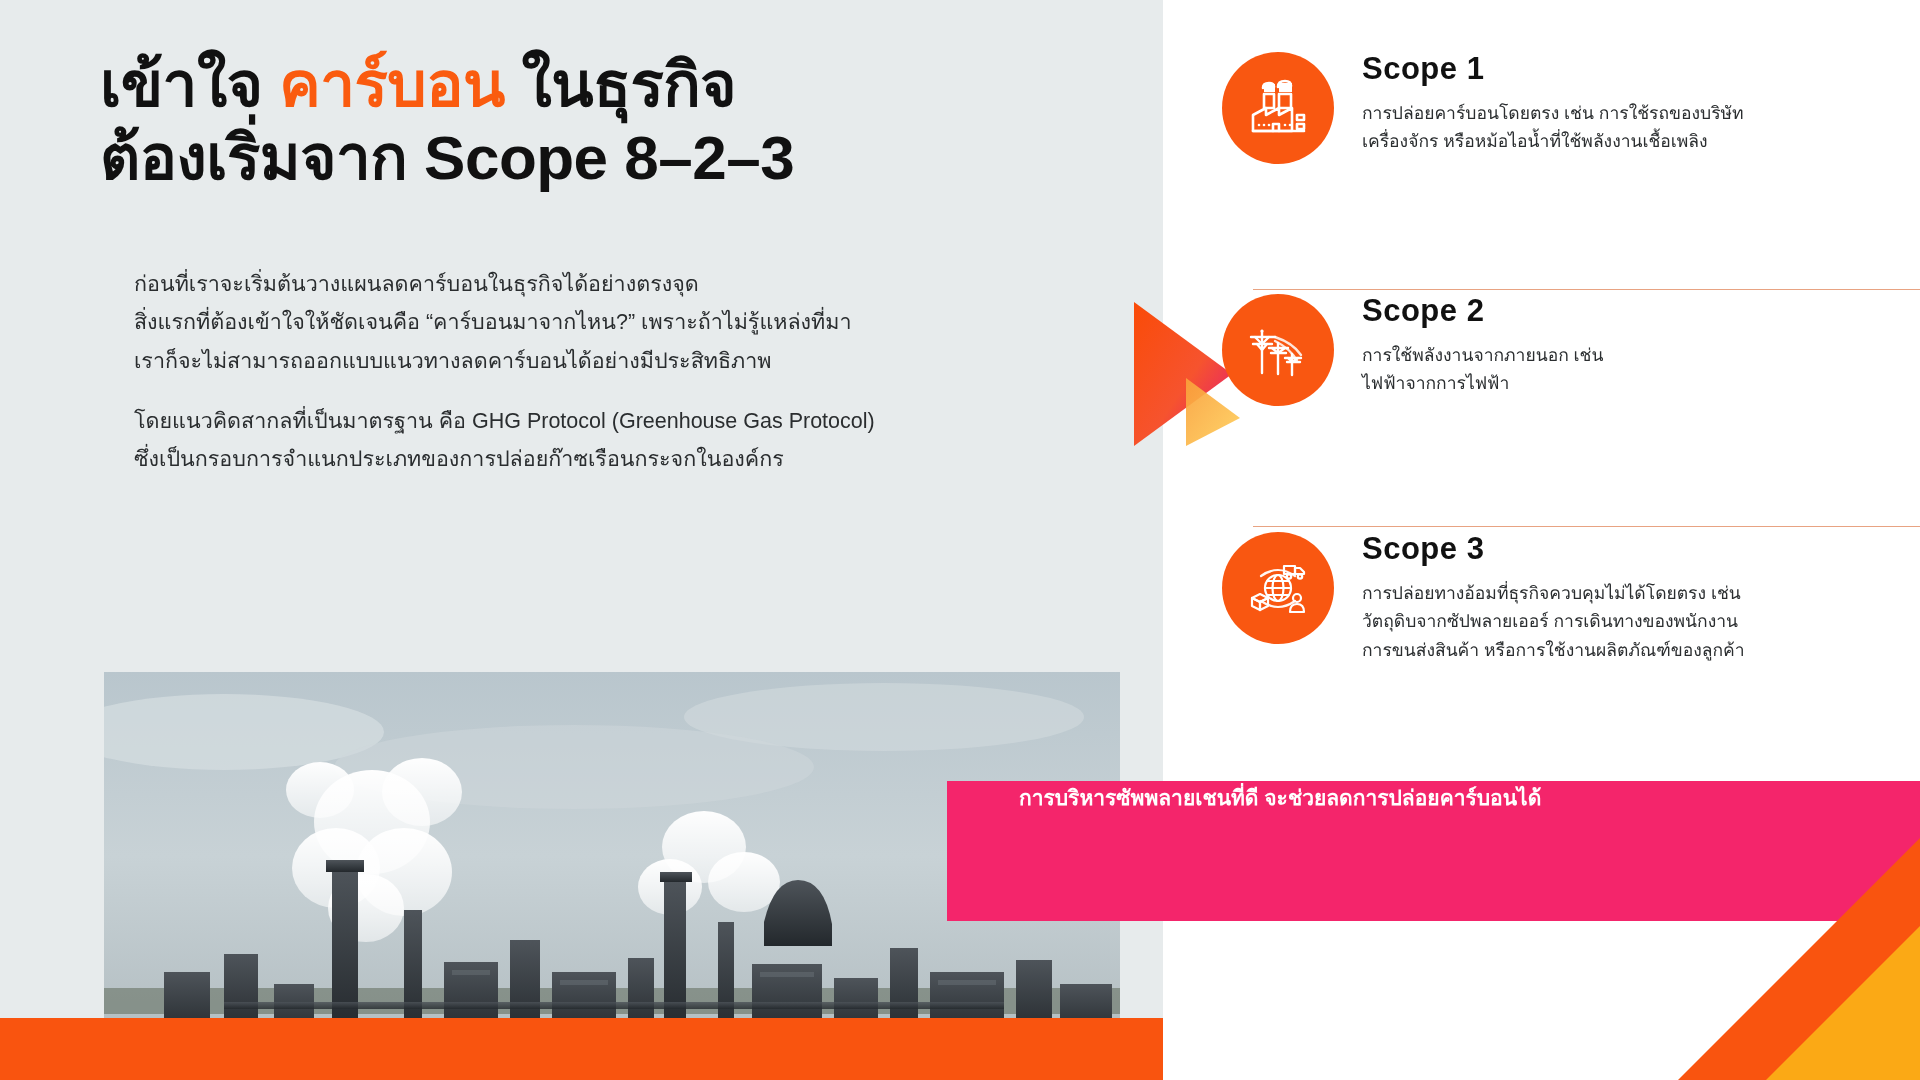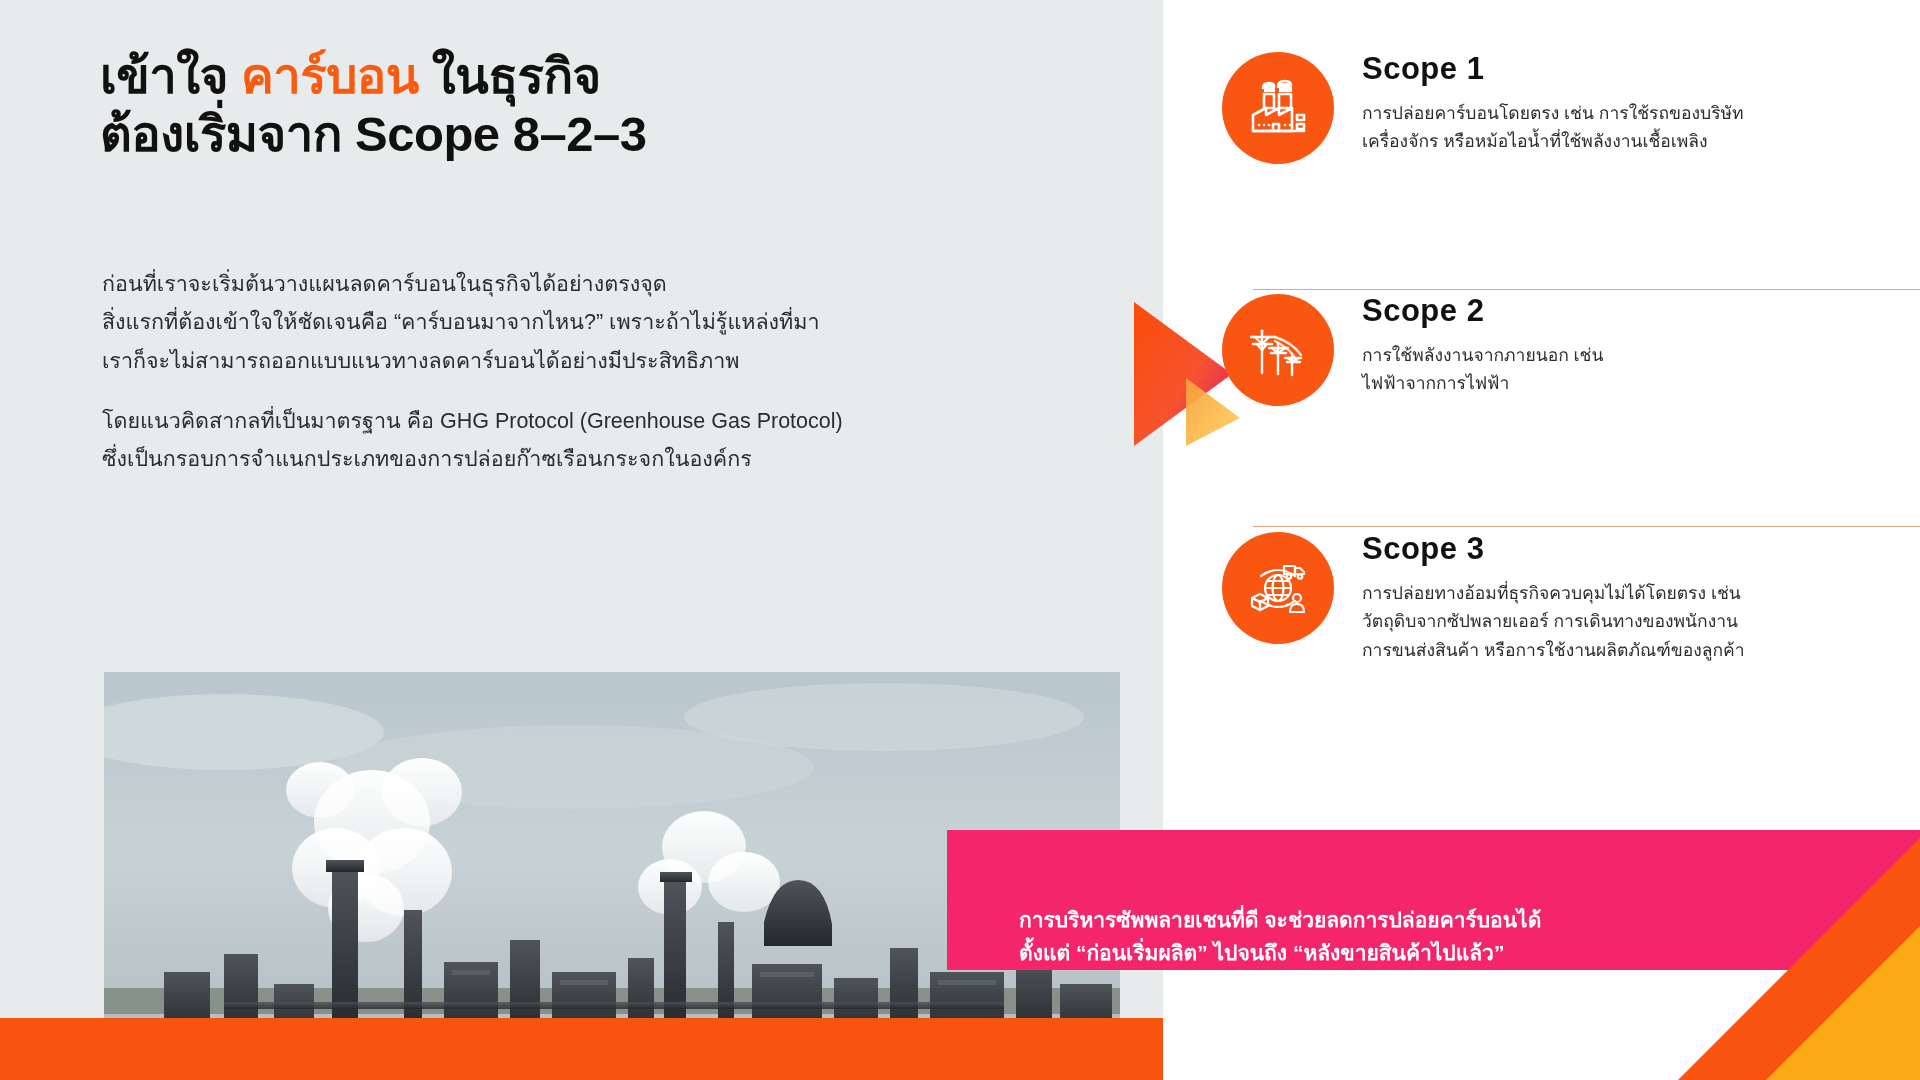--- a/index.html
+++ b/index.html
@@ -18,32 +18,32 @@
     background:#e7ebec;
   }
   .right-panel {
     position:absolute; left:1163px; top:0; width:757px; height:1080px;
     background:#ffffff;
   }
 
   
   .headline {
     position:absolute; left:100px; top:48px; width:1000px;
-    font-size:49px; font-weight:700; line-height:1.18;
+    font-size:62px; font-weight:700; line-height:1.18;
     color:#111111; letter-spacing:-0.5px;
   }
   .headline .hl-accent { color:#fa5b0f; }
   .headline .hl-line2 { display:block; }
 
   
   .body-copy {
     position:absolute; left:102px; top:265px; width:840px;
     font-size:21.5px; line-height:1.78; color:#2a2d2f;
   }
-  .body-copy .para { margin-bottom:22px; }
+  .body-copy .para { margin-bottom:22px;margin-left:32px; }
   .body-copy .para:last-child { margin-bottom:0; }
   .body-copy .cline { display:block; white-space:nowrap; }
 
   
   .photo {
     position:absolute; left:104px; top:672px; width:1016px; height:408px;
     overflow:hidden;
   }
   .photo svg { display:block; width:100%; height:100%; }
   .arrow-wrap { position:absolute; left:1128px; top:296px; width:130px; height:150px; }
@@ -76,23 +76,23 @@
 
   .divider {
     position:absolute; left:1253px; width:667px; height:1px;
     background:#e8a382;
   }
   #divider-1 { top:289px; }
   #divider-2 { top:526px; }
 
   
   .callout {
-    position:absolute; left:947px; top:830px; width:973px; height:140px;
+    position:absolute; left:947px; top:781px; width:973px; height:140px;
     background:#f4256b;
-    display:flex; align-items:flex-end;
+    display:flex; align-items:flex-start;
   }
   .callout-text {
     margin-left:72px; color:#ffffff;
     font-size:21px; font-weight:700; line-height:1.6;
   }
   .callout-text .cline { display:block; white-space:nowrap; }
 
   
   .bottom-bar {
     position:absolute; left:0; top:1018px; width:1163px; height:62px;
@@ -319,21 +319,20 @@
         <span class="cline">การปล่อยทางอ้อมที่ธุรกิจควบคุมไม่ได้โดยตรง เช่น</span>
         <span class="cline">วัตถุดิบจากซัปพลายเออร์ การเดินทางของพนักงาน</span>
         <span class="cline">การขนส่งสินค้า หรือการใช้งานผลิตภัณฑ์ของลูกค้า</span>
       </div>
     </div>
   </div>
 
   <div class="callout">
     <div class="callout-text">
       <span class="cline">การบริหารซัพพลายเชนที่ดี จะช่วยลดการปล่อยคาร์บอนได้</span>
-      <span class="cline">ตั้งแต่ “ก่อนเริ่มผลิต” ไปจนถึง “หลังขายสินค้าไปแล้ว”</span>
     </div>
   </div>
 
   <div class="bottom-bar"></div>
 
   <div class="corner-wedge">
     <svg width="400" height="250" viewBox="0 0 400 250">
       <polygon points="400,8 400,250 158,250" fill="#f9540f"></polygon>
       <polygon points="400,96 400,250 246,250" fill="#fba915"></polygon>
     </svg>

